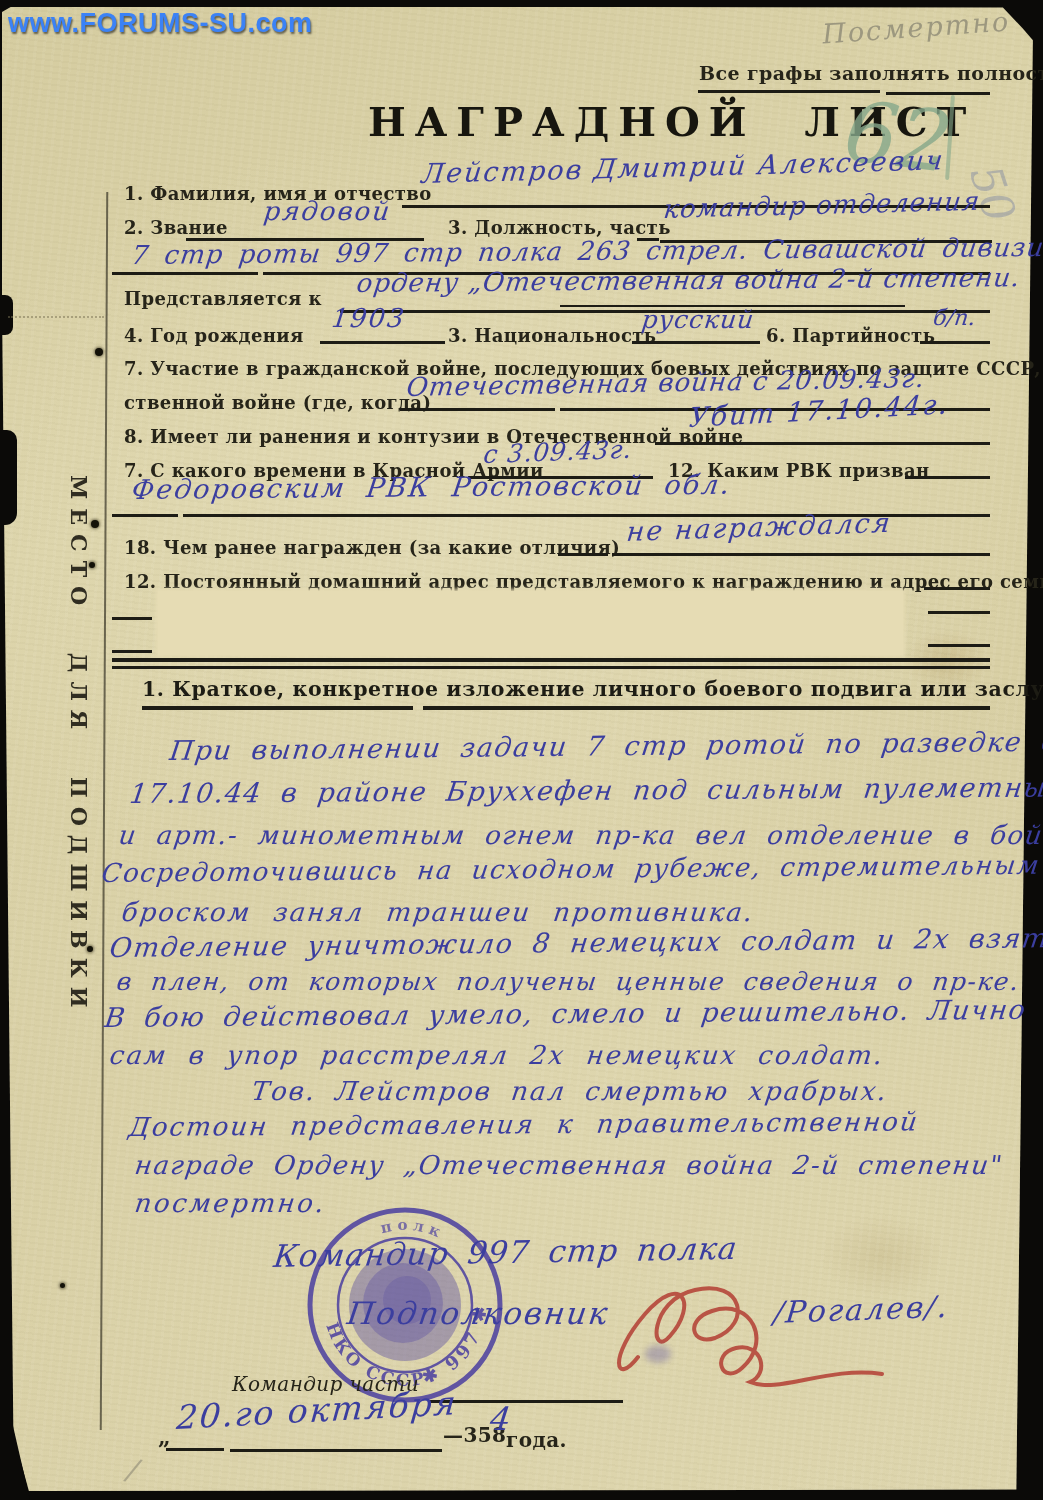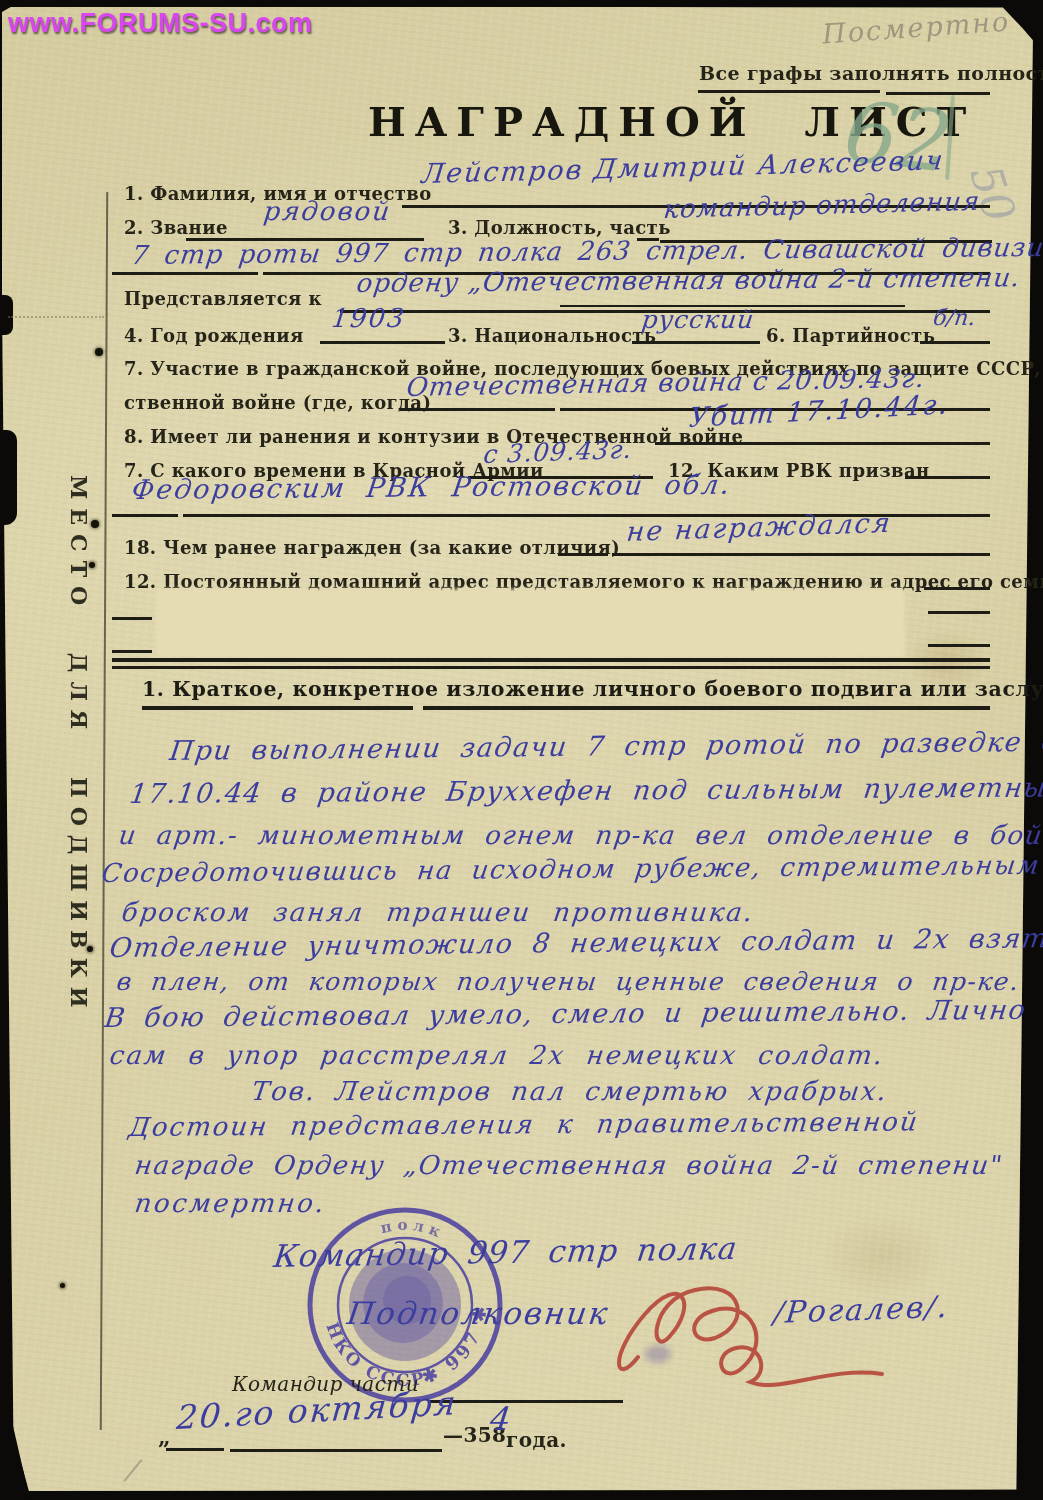--- a/index.html
+++ b/index.html
@@ -56,21 +56,21 @@
 <div class="hole" style="left:95px;top:348px;width:8px;height:8px;"></div>
 <div class="hole" style="left:91px;top:520px;width:8px;height:8px;"></div>
 <div class="hole" style="left:89px;top:562px;width:6px;height:6px;"></div>
 <div class="hole" style="left:87px;top:946px;width:6px;height:6px;"></div>
 <div class="hole" style="left:60px;top:1283px;width:5px;height:5px;"></div>
 
 <div class="abs" style="left:8px;top:316px;width:96px;border-top:2px dotted #78705280;"></div>
 
 <div class="abs" style="left:103px;top:192px;width:2px;height:1238px;background:#433f2f;opacity:.75;transform:rotate(.3deg);"></div>
 
-<div class="abs" style="left:8px;top:8px;font-family:'Liberation Sans',sans-serif;font-weight:bold;font-size:27px;color:#d946ef;letter-spacing:.5px;text-shadow:1px 2px 2px rgba(0,0,0,.55);">www.FORUMS-SU.com</div>
+<div class="abs" style="left:8px;top:8px;font-family:'Liberation Sans',sans-serif;font-weight:bold;font-size:27px;color:#3b82f6;letter-spacing:.5px;text-shadow:1px 2px 2px rgba(0,0,0,.55);">www.FORUMS-SU.com</div>
 
 <div class="pencil" style="left:822px;top:12px;font-size:27px;transform:rotate(-4deg);opacity:.8;letter-spacing:2px;">Посмертно</div>
 
 <div class="pr" style="left:699px;top:62px;font-size:19px;">Все графы заполнять полностью</div>
 <div class="ln" style="left:698px;top:90px;width:182px;height:3px;"></div>
 <div class="ln" style="left:886px;top:92px;width:104px;height:3px;"></div>
 
 <div class="pr" style="left:368px;top:98px;font-size:40px;font-weight:bold;letter-spacing:9px;word-spacing:26px;color:#17160f;">НАГРАДНОЙ ЛИСТ</div>
 
 <div class="abs" style="left:845px;top:88px;font-size:84px;font-style:italic;font-family:'DejaVu Serif',serif;color:#86a88b;opacity:.8;transform:rotate(7deg);">62</div>

